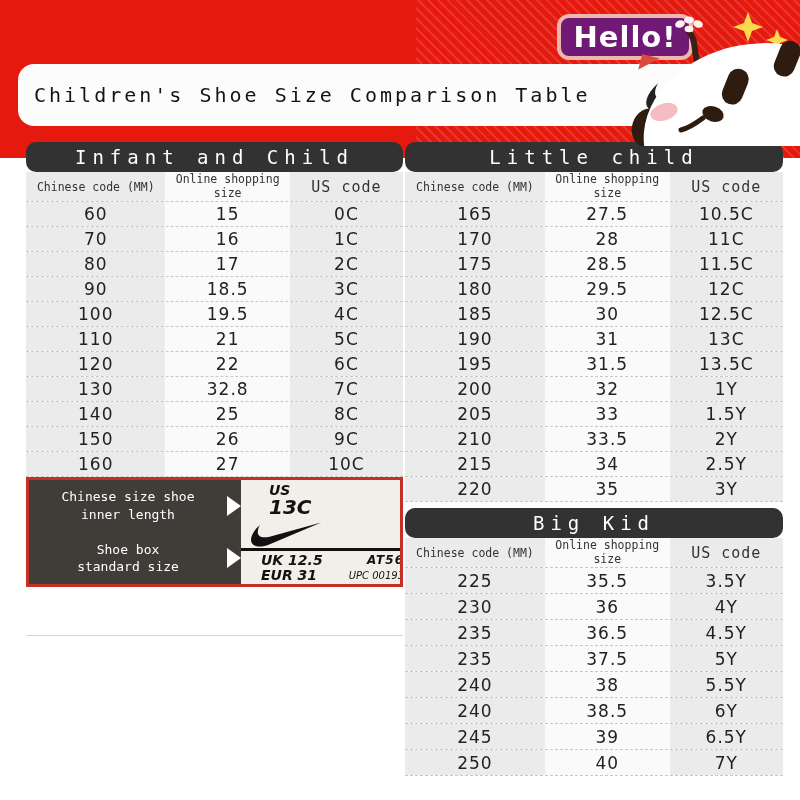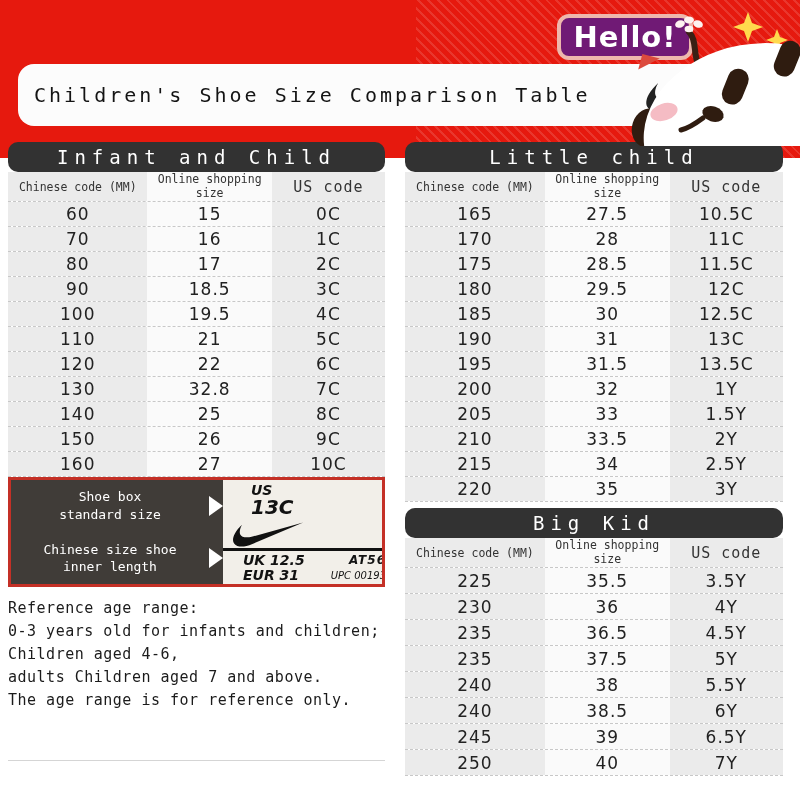--- a/index.html
+++ b/index.html
@@ -31,21 +31,21 @@
     display:flex; align-items:center; justify-content:center;
   }
   .bubble-tail {
     position:absolute; left:640px; top:56px; z-index:2; width:0; height:0;
     border-left:18px solid #dc4a3d; border-bottom:16px solid transparent;
     transform:rotate(15deg);
   }
   .panda { position:absolute; right:0; top:12px; width:235px; height:134px; z-index:3; }
   
   .col { position:absolute; top:142px; z-index:2; }
-  .col-left  { left:8px;  width:377px; }
+  .col-left  { left:26px;  width:377px; }
   .col-right { left:405px; width:378px; }
   
   .table-title-bar {
     height:30px; line-height:30px; background:#323232; color:#fff;
     text-align:center; border-radius:10px;
     font-family:"DejaVu Sans Mono", monospace; font-size:19px; letter-spacing:6px;
   }
   .table-head { display:flex; height:30px; border-bottom:1px dashed #c8c8c8; }
   .table-head .c {
     display:flex; align-items:center; justify-content:center; text-align:center;
@@ -202,27 +202,27 @@
             <div class="c c1">160</div>
             <div class="c c2">27</div>
             <div class="c c3">10C</div>
           </div>
         </div>
     </div>
 
     <div class="shoebox">
       <div class="shoebox-left">
         <div class="annot">
+          <div class="annot-text">Chinese size shoe
+inner length</div>
+          <div class="tri"></div>
+        </div>
+        <div class="annot">
           <div class="annot-text">Shoe box
 standard size</div>
-          <div class="tri"></div>
-        </div>
-        <div class="annot">
-          <div class="annot-text">Chinese size shoe
-inner length</div>
           <div class="tri"></div>
         </div>
       </div>
       <div class="shoebox-label">
         <div class="lab-top">
           <div class="lab-us-wrap">
             <div class="lab-us">US</div>
             <div class="lab-us-size">13C</div>
           </div>
           <svg class="lab-swoosh" viewBox="0 0 100 34">
@@ -240,27 +240,20 @@
           <div class="lab-right">
             <div class="lab-style">AT56</div>
             <div class="lab-upc">UPC 00193</div>
             <div class="lab-date">01/16/19</div>
           </div>
           <div class="lab-box"></div>
         </div>
       </div>
     </div>
 
-    <div class="notes">
-      <div>Reference age range:</div>
-      <div>0-3 years old for infants and children;</div>
-      <div>Children aged 4-6,</div>
-      <div>adults Children aged 7 and above.</div>
-      <div>The age range is for reference only.</div>
-    </div>
 
     <div class="divider"></div>
   </div>
 
   <div class="col col-right">
 
     <div class="size-table">
       <div class="table-title-bar">Little child</div>
       <div class="table-head">
         <div class="c c1">Chinese code (MM)</div>

